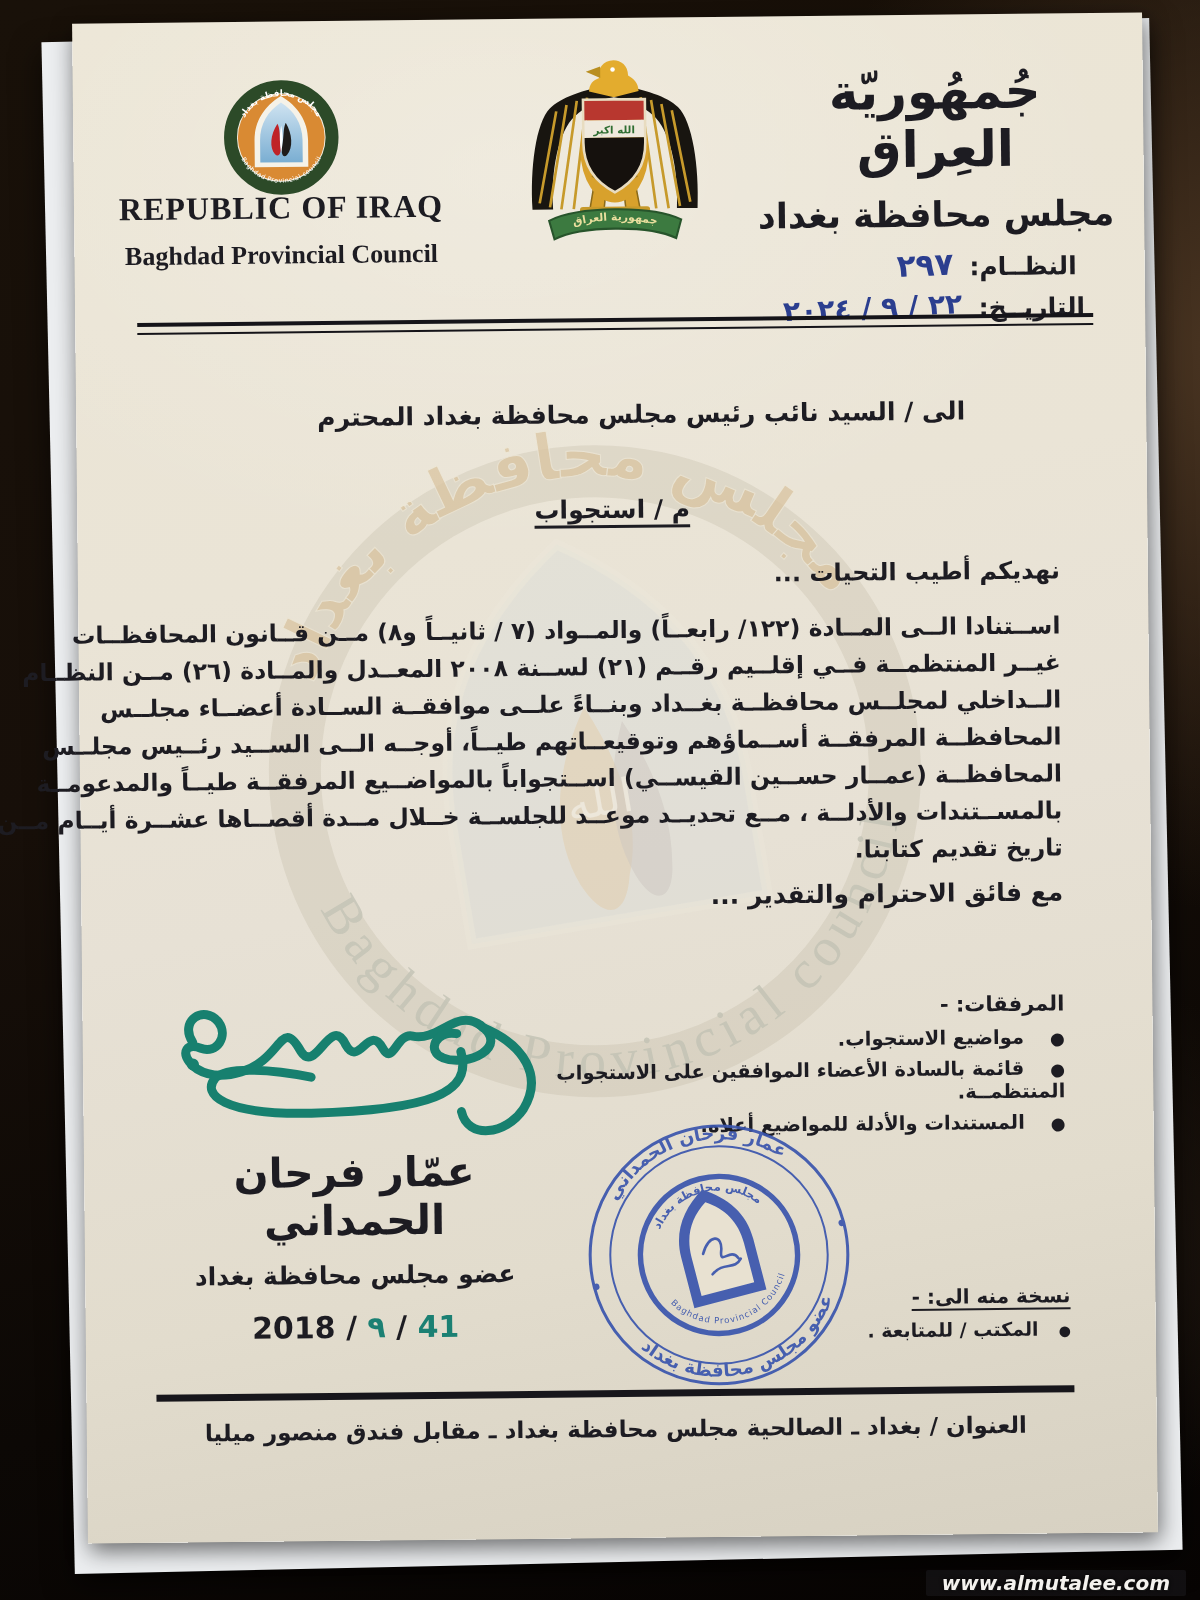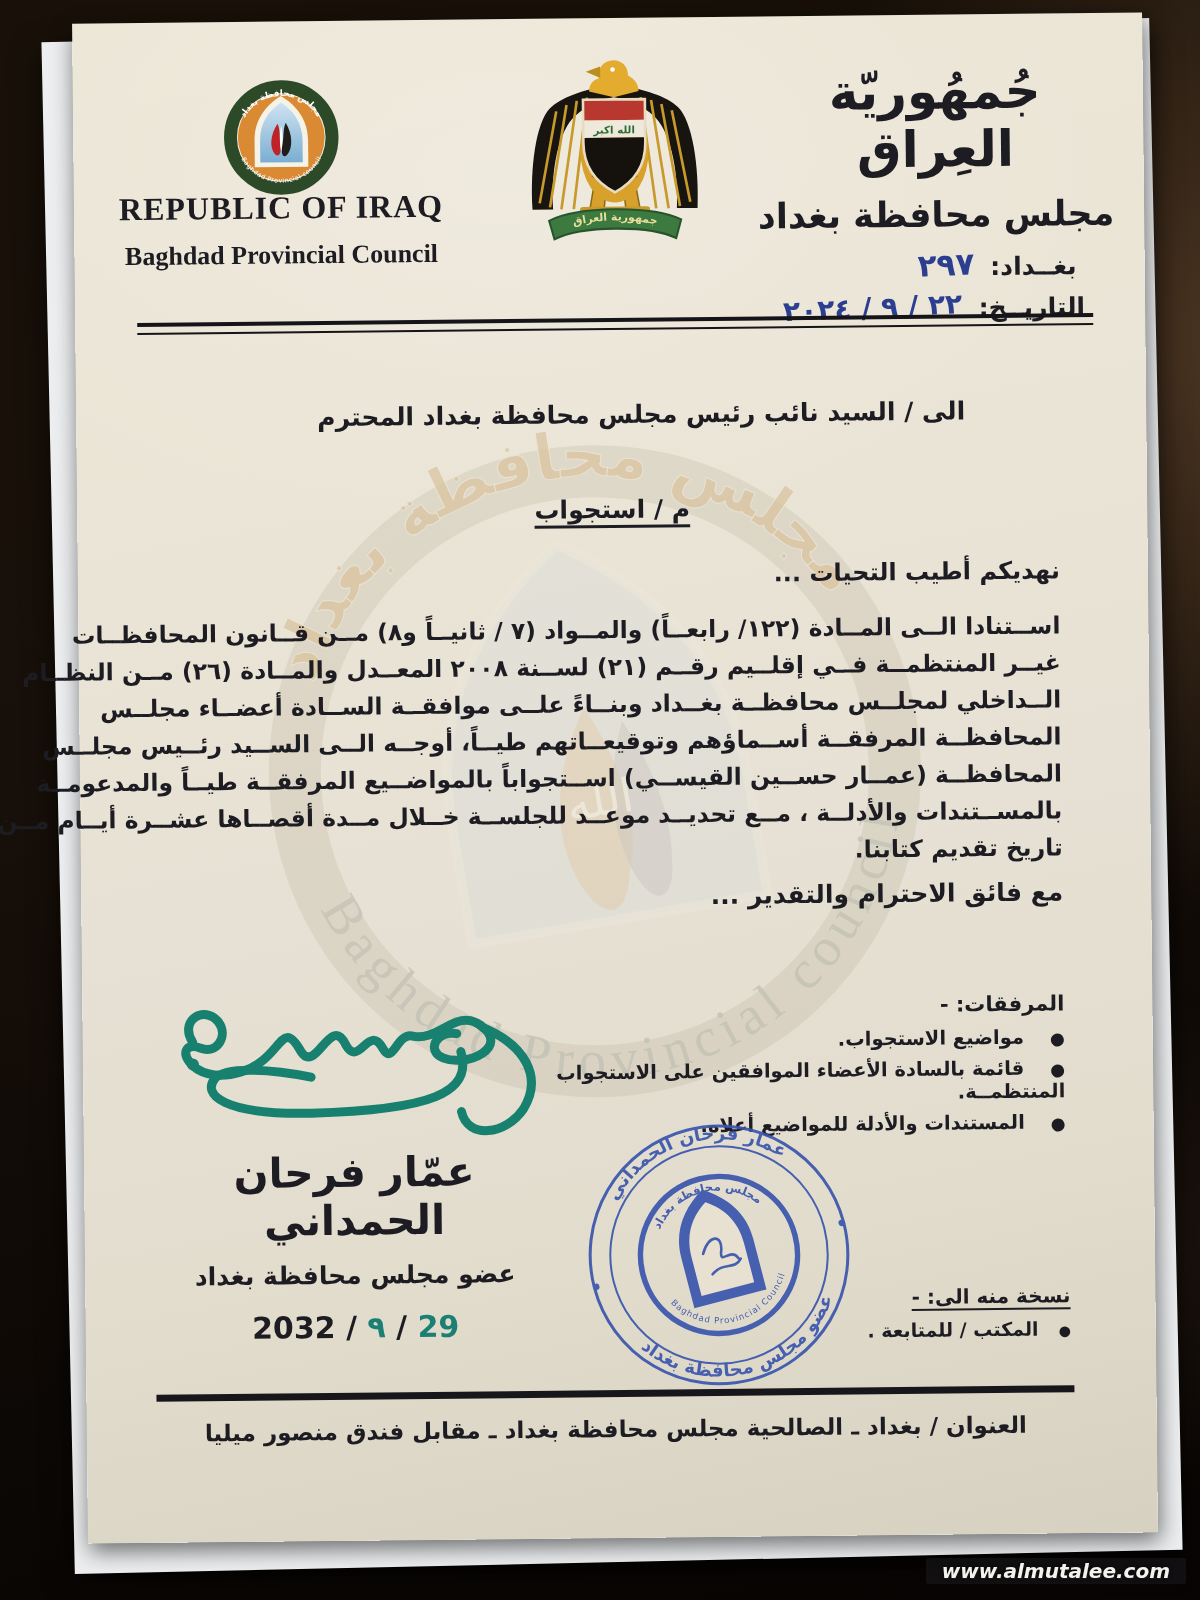--- a/index.html
+++ b/index.html
@@ -53,21 +53,21 @@
   .bullet{display:inline-block;margin-left:26px;font-size:17px;vertical-align:middle;}
   .sig-name{font-size:41px;font-weight:bold;text-align:center;letter-spacing:-1px;}
   .sig-title{font-size:25px;font-weight:bold;text-align:center;}
   .sig-date{font-size:30px;font-weight:bold;text-align:center;letter-spacing:3px;}
   .teal{color:#1b8073;}
   .copy-title{font-size:20px;font-weight:bold;text-decoration:underline;text-underline-offset:5px;}
   .copy-item{font-size:19px;font-weight:bold;}
   .foot-rule{height:7px;background:#17161b;}
   .foot-addr{font-size:23px;font-weight:bold;text-align:center;}
   .almutalee{
-    position:absolute;right:14px;bottom:16px;
+    position:absolute;right:14px;bottom:4px;
     font-style:italic;font-weight:bold;font-size:20px;color:#f4f2ee;
     text-shadow:0 0 4px #000,1px 1px 0 #222;
     background:rgba(40,40,45,.35);padding:1px 16px;border-radius:2px;
     font-family:"DejaVu Sans",sans-serif;direction:ltr;
   }
   .wm{opacity:.5;pointer-events:none;}
 </style>
 </head>
 <body>
 
@@ -155,21 +155,21 @@
         <textPath href="#scrollArc" startOffset="50%" text-anchor="middle">جمهورية العراق</textPath>
       </text>
     </svg>
 
     <div class="abs" style="right:28px;top:48px;width:360px;text-align:center;">
       <div class="ar-title">جُمهُوريّة العِراق</div>
       <div class="ar-sub" style="margin-top:16px;">مجلس محافظة بغداد</div>
     </div>
 
     <div class="ref-row abs" style="right:68px;top:232px;">
-      <span class="ref-label">بغــداد:</span>
+      <span class="ref-label">النظــام:</span>
       <span class="hand">٢٩٧</span>
     </div>
     <div class="ref-row abs" style="right:60px;top:276px;">
       <span class="ref-label">التاريــخ:</span>
       <span class="hand" style="font-size:28px;">٢٢ / ٩ / ٢٠٢٤</span>
     </div>
 
     <div class="dbl-rule abs" style="left:62px;right:52px;top:300px;"></div>
 
     <div class="recipient abs" style="left:180px;right:120px;top:382px;">الى / السيد نائب رئيس مجلس محافظة بغداد المحترم</div>
@@ -204,25 +204,25 @@
         <path d="M330,82 C342,124 298,140 180,142 C92,143 70,122 84,106 C96,94 142,98 180,106"></path>
         <path d="M352,58 C394,76 412,108 392,140 C374,166 336,170 330,142"></path>
       </g>
       <circle cx="62" cy="92" r="6" fill="#17806f"></circle>
     </svg>
 
     <div class="abs" style="left:90px;top:1128px;width:360px;">
       <div class="sig-name">عمّار فرحان الحمداني</div>
       <div class="sig-title" style="margin-top:16px;">عضو مجلس محافظة بغداد</div>
       <div class="sig-date" style="margin-top:20px;" dir="rtl">
-        <span class="teal">29</span>
+        <span class="teal">41</span>
         <span>/</span>
         <span class="teal">٩</span>
         <span>/</span>
-        <span>2032</span>
+        <span>2018</span>
       </div>
     </div>
 
     <svg class="abs" style="left:478px;top:1082px;width:312px;height:312px;transform:rotate(-14deg);opacity:.92;" viewBox="0 0 310 310">
       <defs>
         <path id="stTop" d="M 40,155 A 115,115 0 0 1 270,155"></path>
         <path id="stBot" d="M 34,155 A 121,121 0 0 0 276,155"></path>
         <path id="stInTop" d="M 91,155 A 64,64 0 0 1 219,155"></path>
         <path id="stInBot" d="M 87,155 A 68,68 0 0 0 223,155"></path>
       </defs>

